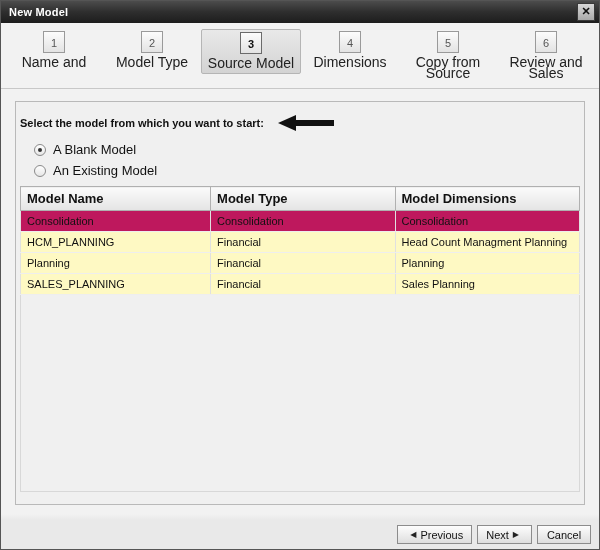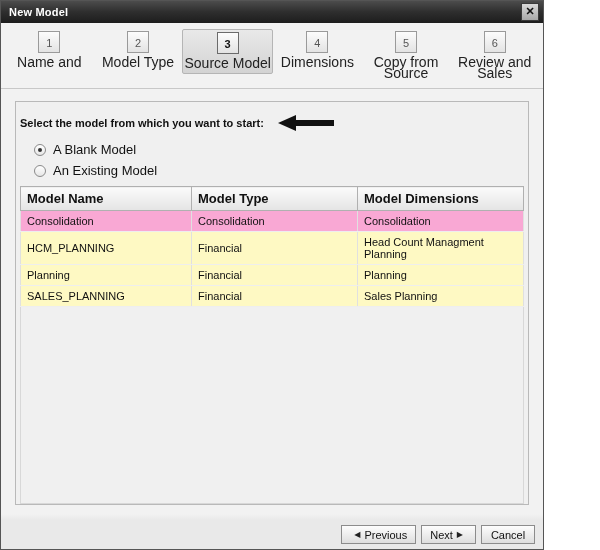--- a/index.html
+++ b/index.html
@@ -9,21 +9,21 @@
   body {
     width: 600px;
     height: 550px;
     font-family: "Liberation Sans", sans-serif;
     font-size: 11px;
     background: #ffffff;
     overflow: hidden;
   }
   .window {
     position: relative;
-    width: 544px;
+    width: 600px;
     height: 550px;
     box-sizing: border-box;
     border: 1px solid #555;
     background: #f2f2f2;
     display: flex;
     flex-direction: column;
   }
   
   .titlebar {
     height: 22px;
@@ -178,21 +178,21 @@
   table.models td {
     border-left: 1px solid #e0e0e0;
     border-right: 1px solid #e0e0e0;
     border-bottom: 1px solid #eeeeee;
     font-size: 11px;
     padding: 4px 6px;
     color: #111;
     background: #fef9c3;
   }
   table.models tr.selected td {
-    background: #f9a8d4;
+    background: #be185d;
     margin-left: 44px;
   }
   .table-body-fill {
     border-left: 1px solid #d8d8d8;
     border-right: 1px solid #d8d8d8;
     border-bottom: 1px solid #d8d8d8;
     height: 196px;
     background: #f0f0f0;
   }
   

